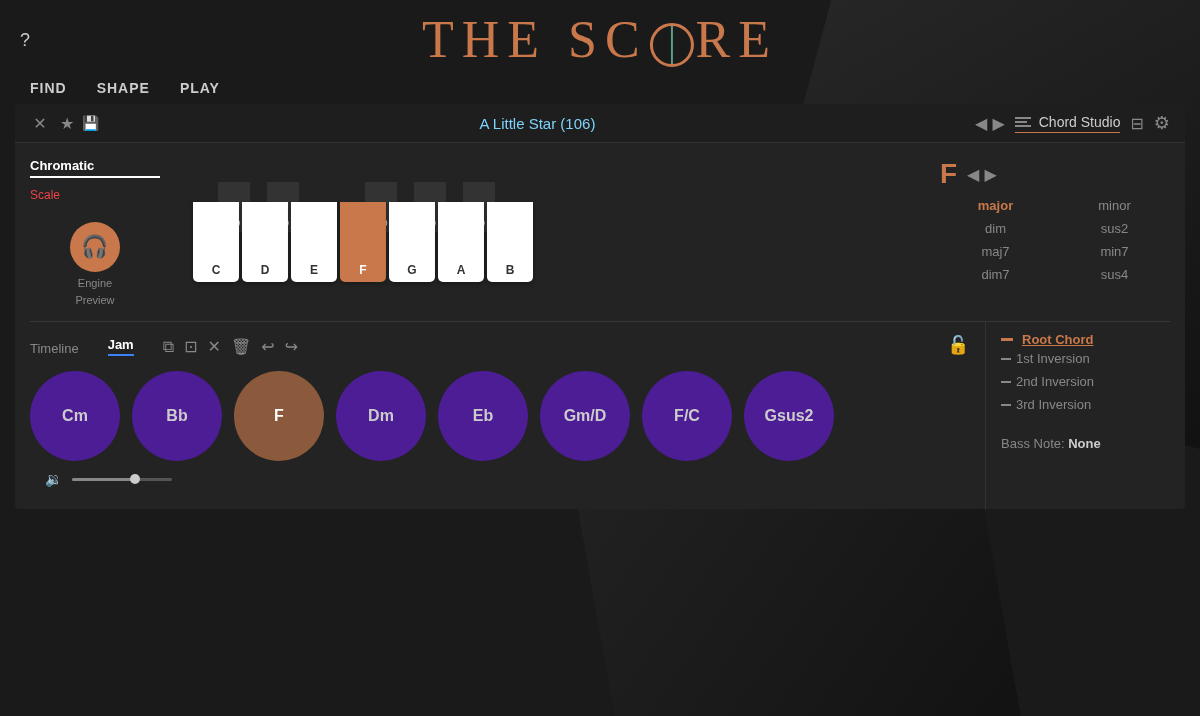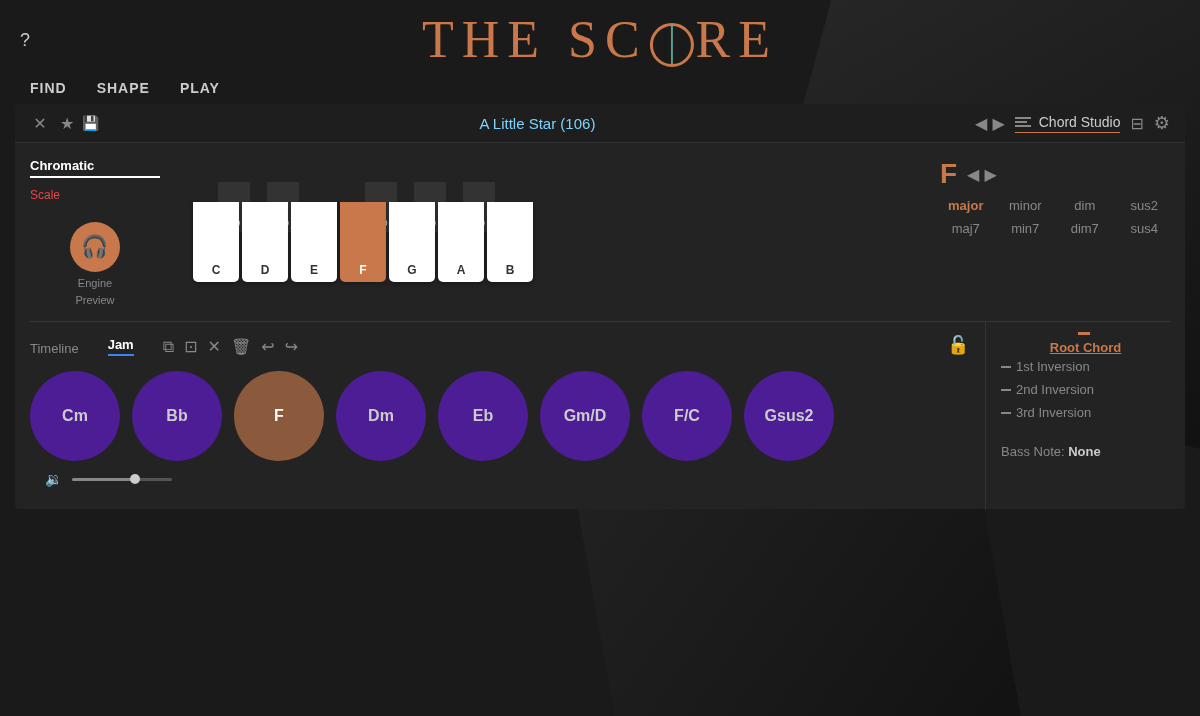--- a/index.html
+++ b/index.html
@@ -318,21 +318,21 @@
       font-weight: bold;
     }
     .root-arrows {
       display: flex;
       gap: 5px;
       color: #888;
     }
 
     .chord-types {
       display: grid;
-      grid-template-columns: repeat(4, 1fr);
+      grid-template-columns: repeat(2, 1fr);
       gap: 8px;
     }
     .chord-type {
       color: #888;
       font-size: 13px;
       cursor: pointer;
       text-align: center;
     }
     .chord-type.active {
       color: #c8784a;
@@ -411,21 +411,20 @@
     .root-chord-label {
       color: #c8784a;
       font-size: 13px;
       font-weight: bold;
       cursor: pointer;
       display: flex;
       align-items: center;
       gap: 5px;
       text-decoration: underline;
       text-decoration-color: #c8784a;
-      flex-direction: column;
     }
     .inversion-item {
       color: #888;
       font-size: 13px;
       padding: 4px 0;
       display: flex;
       align-items: center;
       gap: 5px;
       cursor: pointer;
     }

